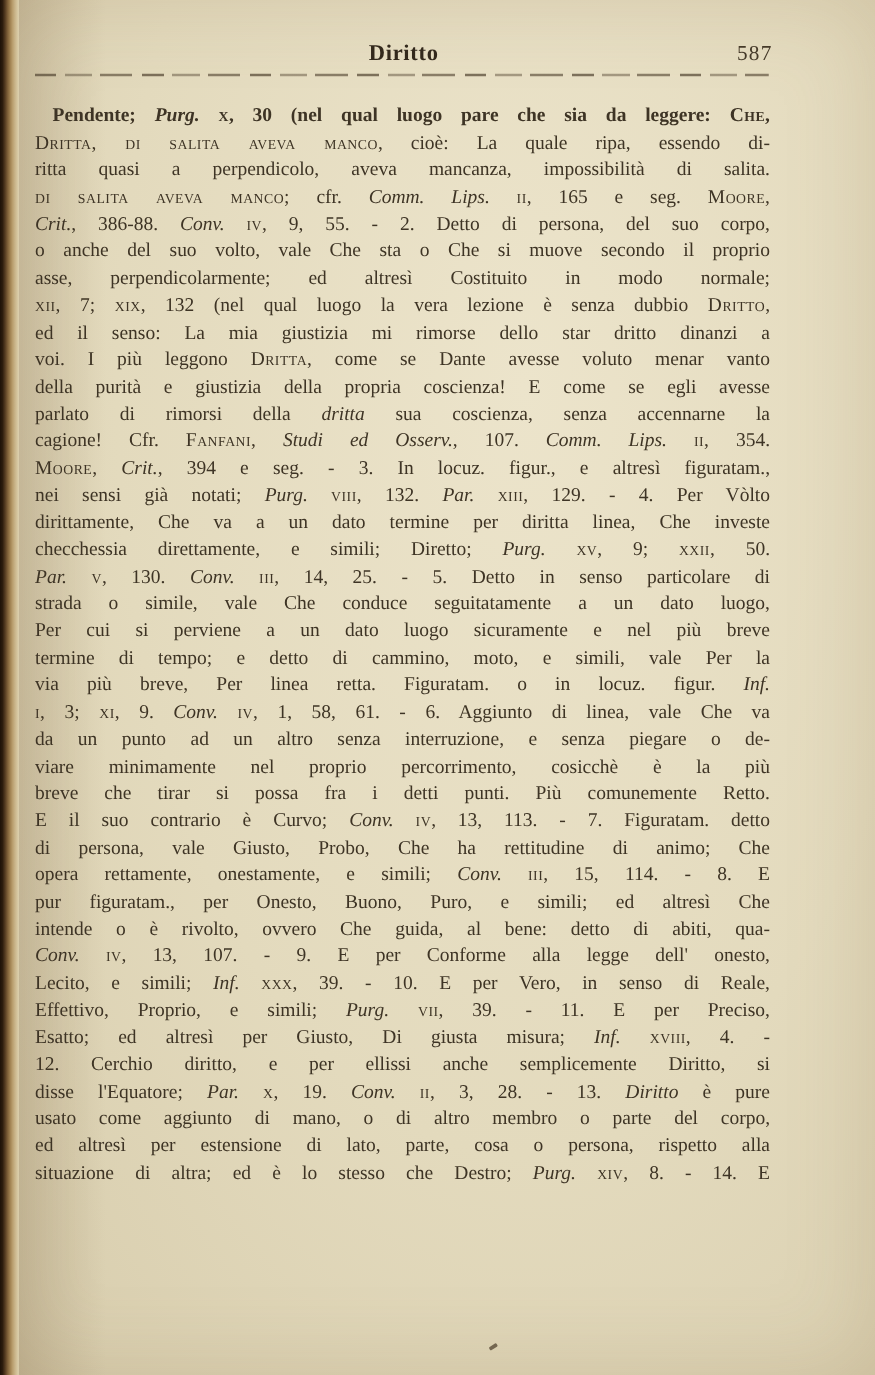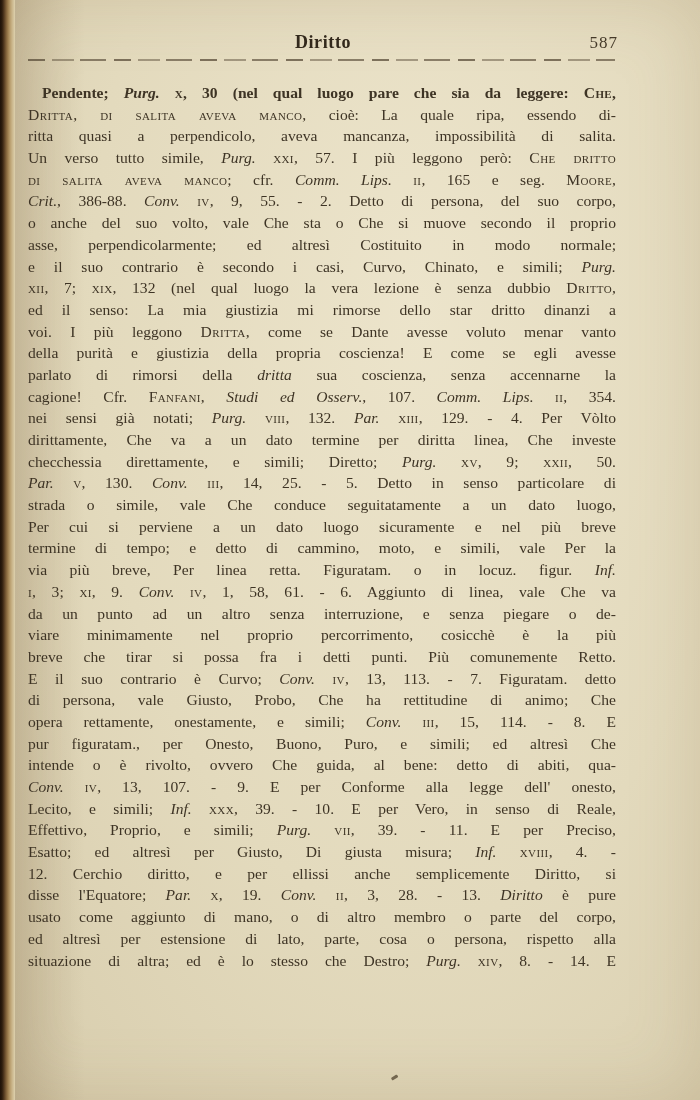--- a/index.html
+++ b/index.html
@@ -73,32 +73,31 @@
     <div class="title">Diritto</div>
     <div class="pagenum">587</div>
   </div>
 
   <div class="rule"></div>
 
   <div class="text-block">
       <div class="line indent">Pendente; <span class="i">Purg.</span> <span class="sc">x</span>, 30 (nel qual luogo pare che sia da leggere: <span class="sc">Che</span>,</div>
       <div class="line"><span class="sc">Dritta, di salita aveva manco</span>, cioè: La quale ripa, essendo di-</div>
       <div class="line">ritta quasi a perpendicolo, aveva mancanza, impossibilità di salita.</div>
-      <div class="line">Un verso tutto simile, <span class="i">Purg.</span> <span class="sc">xxi</span>, 57. I più leggono però: <span class="sc">Che dritto</span></div>
       <div class="line"><span class="sc">di salita aveva manco</span>; cfr. <span class="i">Comm. Lips.</span> <span class="sc">ii</span>, 165 e seg. <span class="sc">Moore</span>,</div>
       <div class="line"><span class="i">Crit.</span>, 386-88. <span class="i">Conv.</span> <span class="sc">iv</span>, 9, 55. - 2. Detto di persona, del suo corpo,</div>
       <div class="line">o anche del suo volto, vale Che sta o Che si muove secondo il proprio</div>
       <div class="line">asse, perpendicolarmente; ed altresì Costituito in modo normale;</div>
-      <div class="line">e il suo contrario è secondo i casi, Curvo, Chinato, e simili; <span class="i">Purg.</span></div>
       <div class="line"><span class="sc">xii</span>, 7; <span class="sc">xix</span>, 132 (nel qual luogo la vera lezione è senza dubbio <span class="sc">Dritto</span>,</div>
       <div class="line">ed il senso: La mia giustizia mi rimorse dello star dritto dinanzi a</div>
       <div class="line">voi. I più leggono <span class="sc">Dritta</span>, come se Dante avesse voluto menar vanto</div>
       <div class="line">della purità e giustizia della propria coscienza! E come se egli avesse</div>
       <div class="line">parlato di rimorsi della <span class="i">dritta</span> sua coscienza, senza accennarne la</div>
       <div class="line">cagione! Cfr. <span class="sc">Fanfani</span>, <span class="i">Studi ed Osserv.</span>, 107. <span class="i">Comm. Lips.</span> <span class="sc">ii</span>, 354.</div>
+      <div class="line"><span class="sc">Moore</span>, <span class="i">Crit.</span>, 394 e seg. - 3. In locuz. figur., e altresì figuratam.,</div>
       <div class="line">nei sensi già notati; <span class="i">Purg.</span> <span class="sc">viii</span>, 132. <span class="i">Par.</span> <span class="sc">xiii</span>, 129. - 4. Per Vòlto</div>
       <div class="line">dirittamente, Che va a un dato termine per diritta linea, Che investe</div>
       <div class="line">checchessia direttamente, e simili; Diretto; <span class="i">Purg.</span> <span class="sc">xv</span>, 9; <span class="sc">xxii</span>, 50.</div>
       <div class="line"><span class="i">Par.</span> <span class="sc">v</span>, 130. <span class="i">Conv.</span> <span class="sc">iii</span>, 14, 25. - 5. Detto in senso particolare di</div>
       <div class="line">strada o simile, vale Che conduce seguitatamente a un dato luogo,</div>
       <div class="line">Per cui si perviene a un dato luogo sicuramente e nel più breve</div>
       <div class="line">termine di tempo; e detto di cammino, moto, e simili, vale Per la</div>
       <div class="line">via più breve, Per linea retta. Figuratam. o in locuz. figur. <span class="i">Inf.</span></div>
       <div class="line"><span class="sc">i</span>, 3; <span class="sc">xi</span>, 9. <span class="i">Conv.</span> <span class="sc">iv</span>, 1, 58, 61. - 6. Aggiunto di linea, vale Che va</div>
       <div class="line">da un punto ad un altro senza interruzione, e senza piegare o de-</div>

